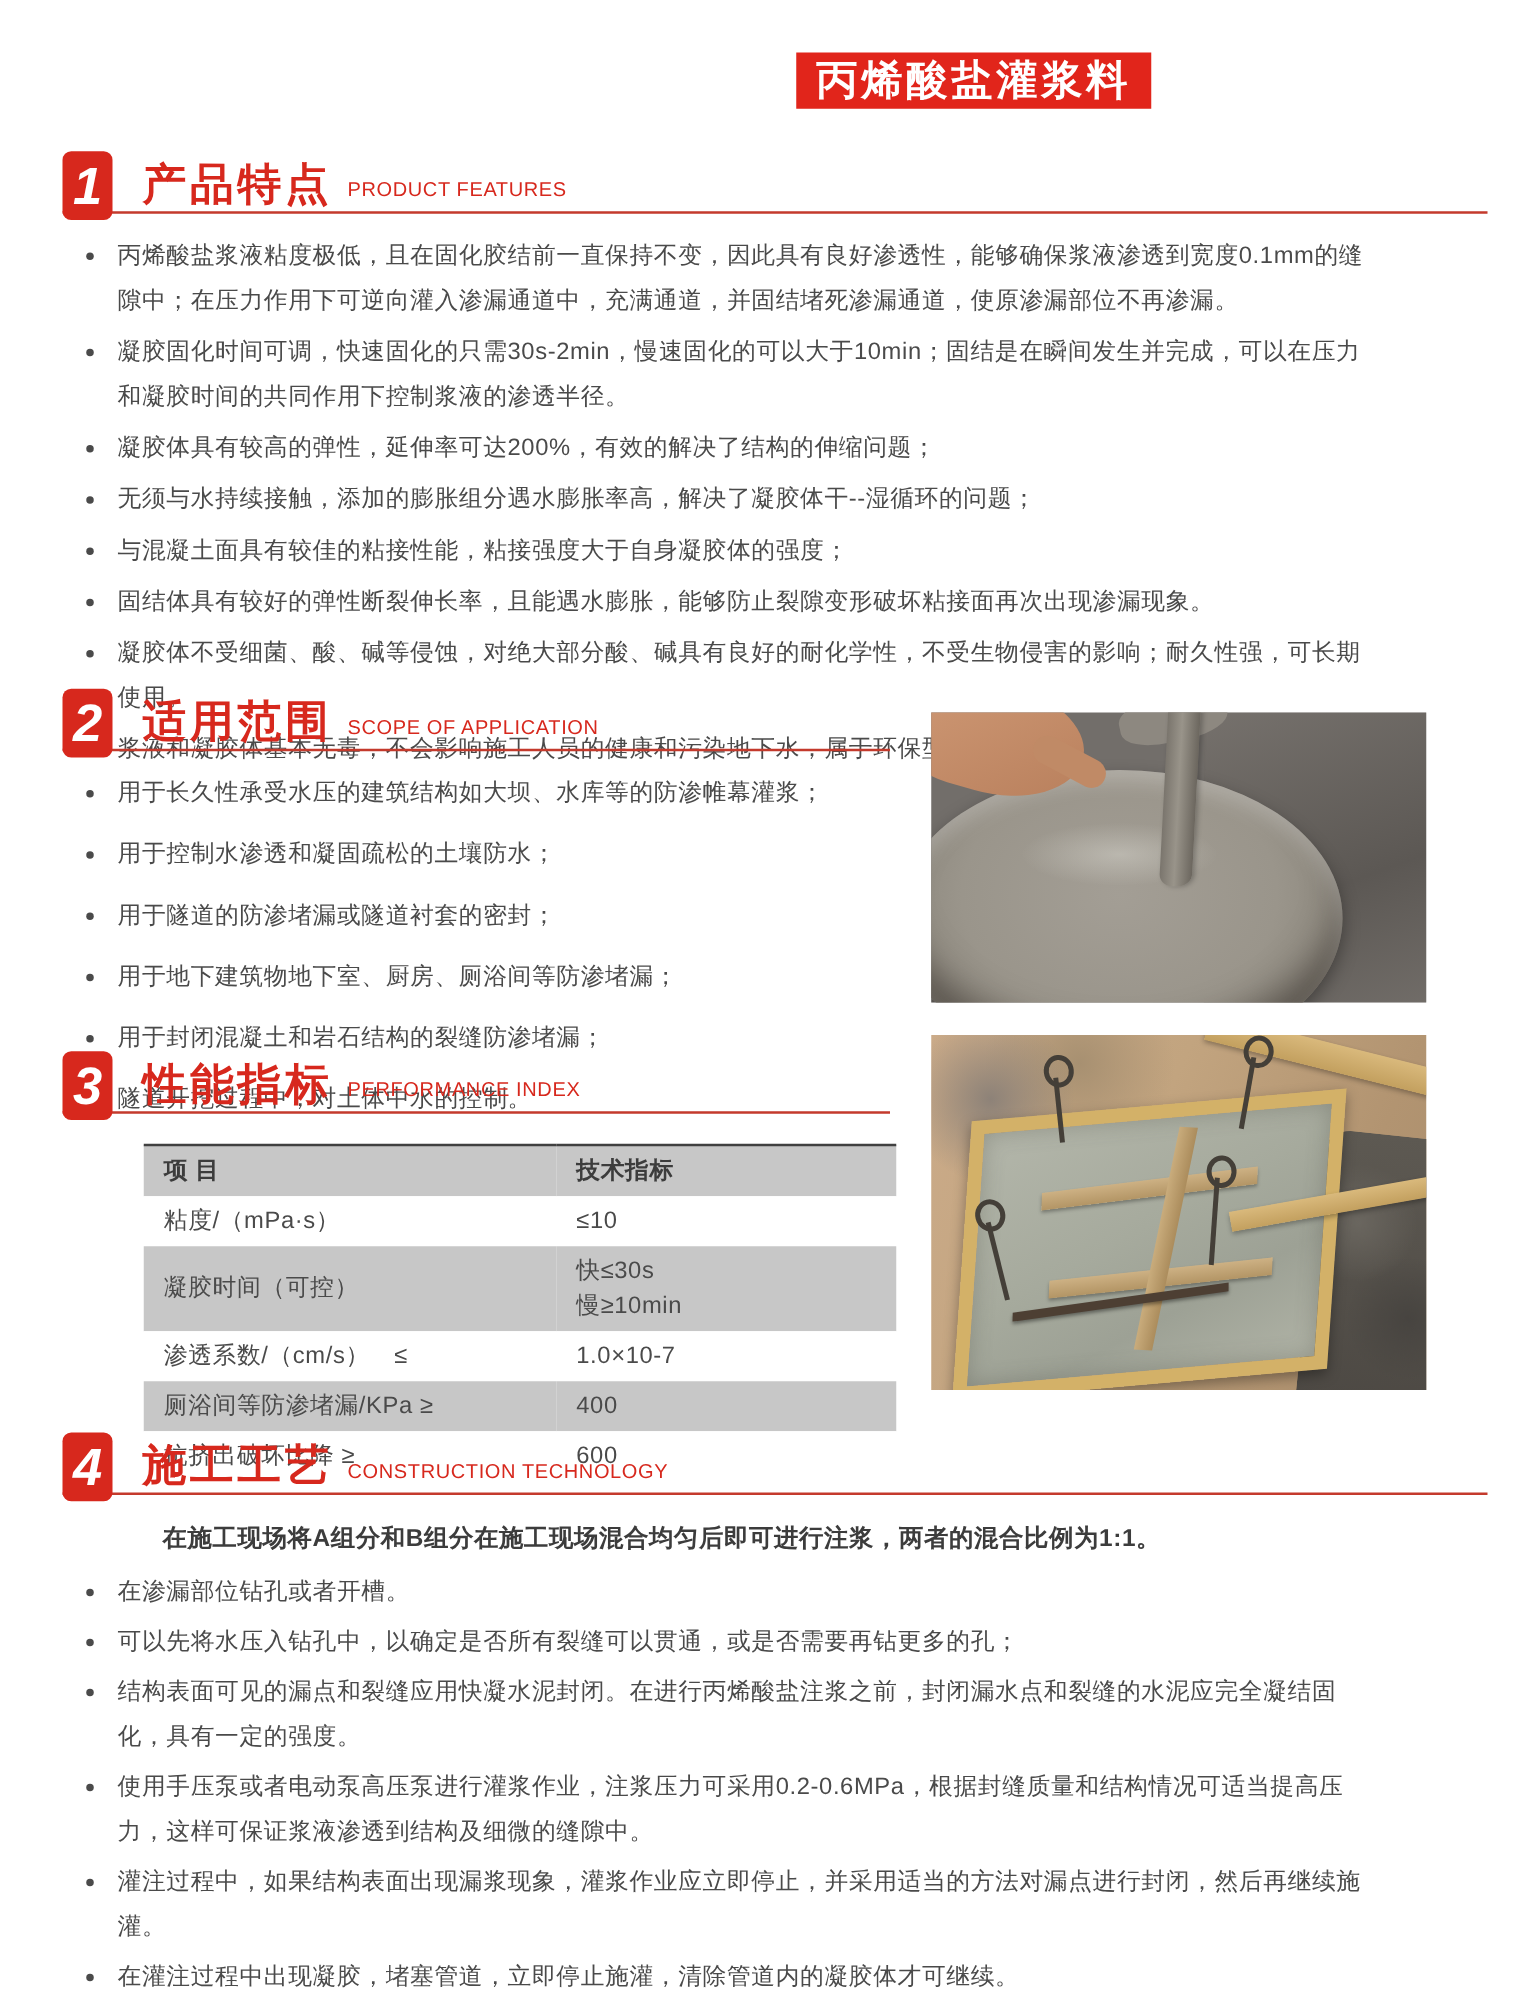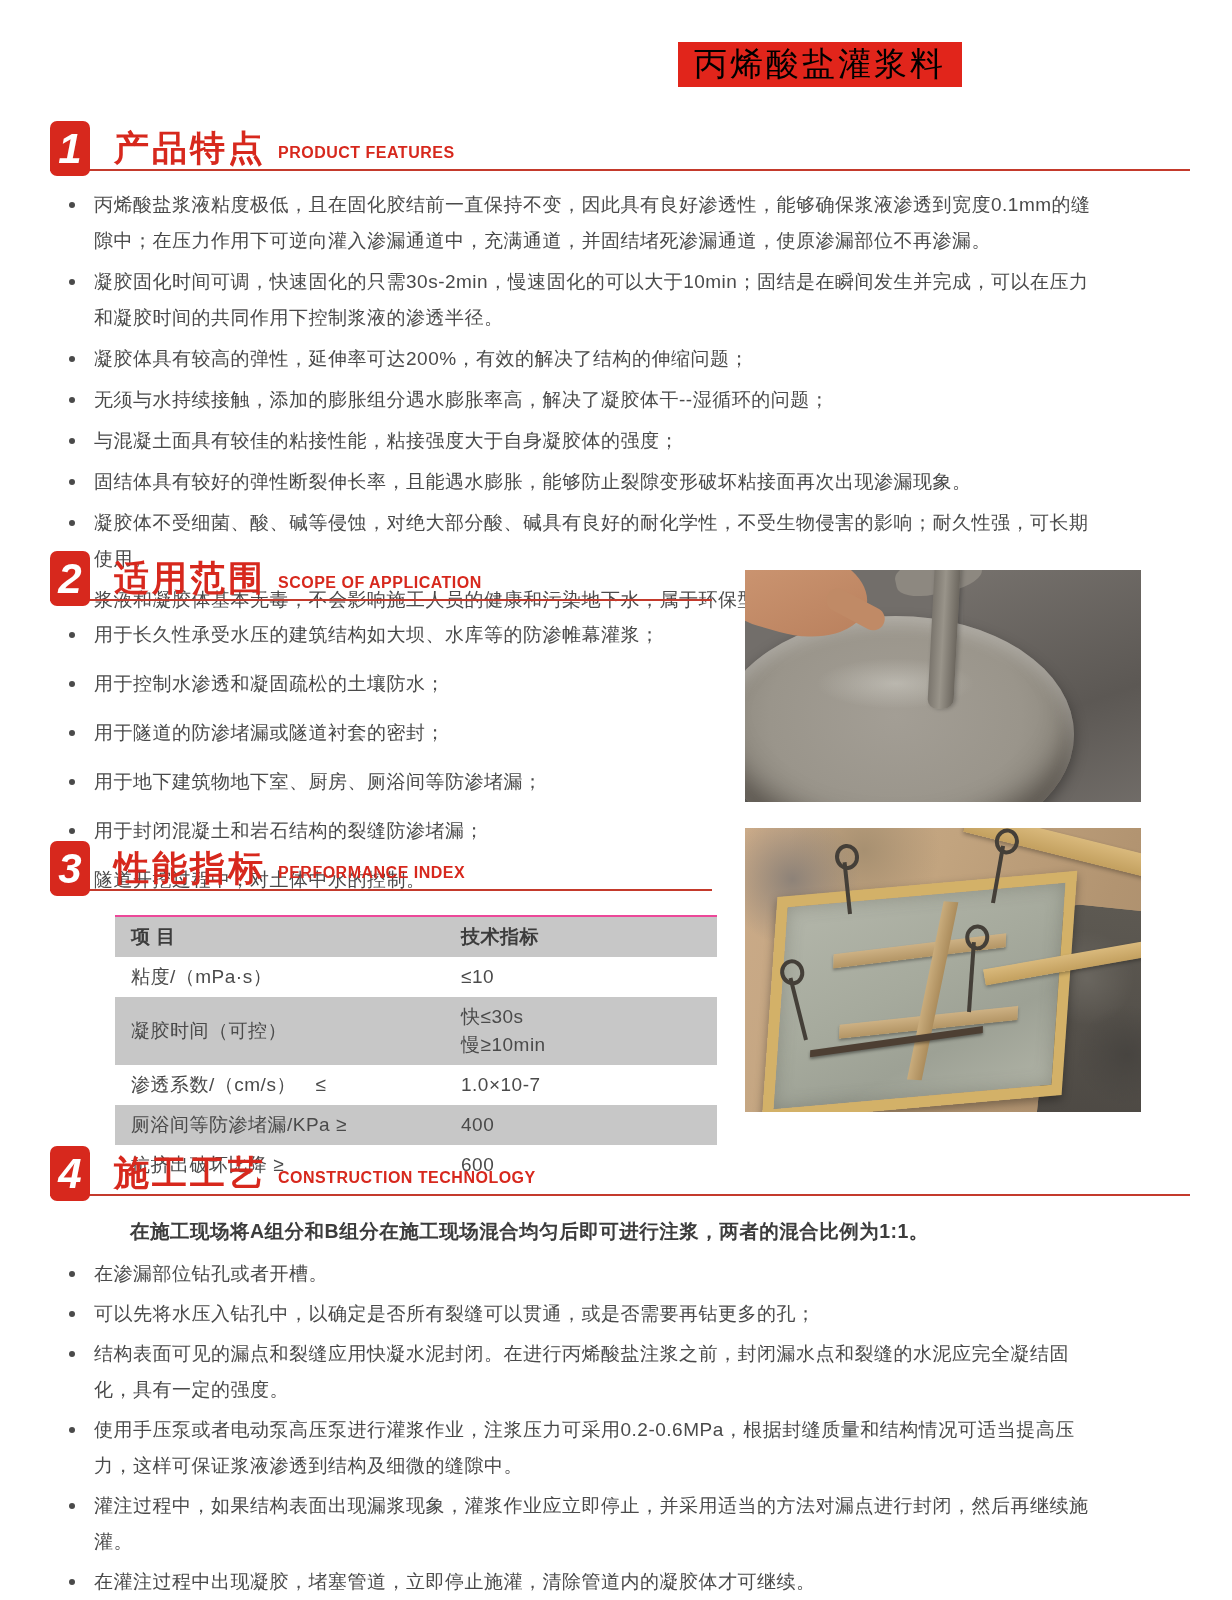--- a/index.html
+++ b/index.html
@@ -9,22 +9,22 @@
     --text-dark:#3c3c3c;
     --gray-row:#c7c7c7;
   }
   *{margin:0;padding:0;box-sizing:border-box;}
   html,body{background:#ffffff;}
   body{font-family:"Liberation Sans","DejaVu Sans",sans-serif;}
   .page{position:relative;width:1232px;height:1600px;background:#fff;overflow:hidden;}
 
   
   .title-banner{
-    position:absolute;left:678px;top:42px;height:45px;
-    background:#e1251b;color:#000000;font-size:33px;font-weight:normal;
+    position:absolute;left:637px;top:42px;height:45px;
+    background:#e1251b;color:#ffffff;font-size:33px;font-weight:bold;
     display:flex;align-items:center;padding:0 16px;letter-spacing:3px;
   }
 
   
   .sec{position:absolute;left:50px;}
   #sec1{top:121px;width:1140px;}
   #sec2{top:551px;width:1140px;}
   #sec3{top:841px;width:1140px;}
   #sec4{top:1146px;width:1140px;}
 
@@ -35,21 +35,21 @@
     flex:0 0 auto;width:40px;height:55px;margin-bottom:-9px;
     background:var(--red);border-radius:7px;color:#fff;
     font-size:42px;font-weight:bold;font-style:italic;
     display:flex;align-items:center;justify-content:center;
   }
   .sec-title{
     color:var(--red);font-size:35px;font-weight:bold;letter-spacing:3px;
     margin-left:24px;line-height:1;padding-bottom:2px;
   }
   .sec-sub{
-    color:var(--red);font-size:16px;font-weight:bold;letter-spacing:.5px;
+    color:var(--red);font-size:16px;font-weight:normal;letter-spacing:.5px;
     margin-left:12px;padding-bottom:5px;white-space:nowrap;
   }
 
   
   .bullets{list-style:none;margin-top:16px;margin-left:44px;}
   .bullets li{
     position:relative;color:var(--text);font-size:19px;line-height:36px;
     margin-bottom:5px;letter-spacing:.5px;
   }
   .bullets li::before{
@@ -63,21 +63,21 @@
   #sec4 .bullets li{margin-bottom:4px;}
 
   .intro{
     margin:18px 0 8px 80px;color:var(--text-dark);font-size:19.5px;
     font-weight:bold;letter-spacing:.5px;line-height:34px;width:1010px;
   }
 
   
   .spec-table{
     margin:24px 0 0 65px;width:602px;border-collapse:collapse;
-    border-top:2px solid #ec4899;
+    border-top:2px solid #404040;
     color:var(--text);font-size:19px;
   }
   .spec-table th,.spec-table td{
     text-align:left;vertical-align:middle;padding:6px 8px 6px 16px;
     line-height:28px;letter-spacing:.5px;
   }
   .spec-table th{font-weight:bold;color:var(--text-dark);}
   .spec-table .col-item{width:330px;}
   .spec-table tr.gray{background:var(--gray-row);}
   .spec-table tr.white{background:#ffffff;}

